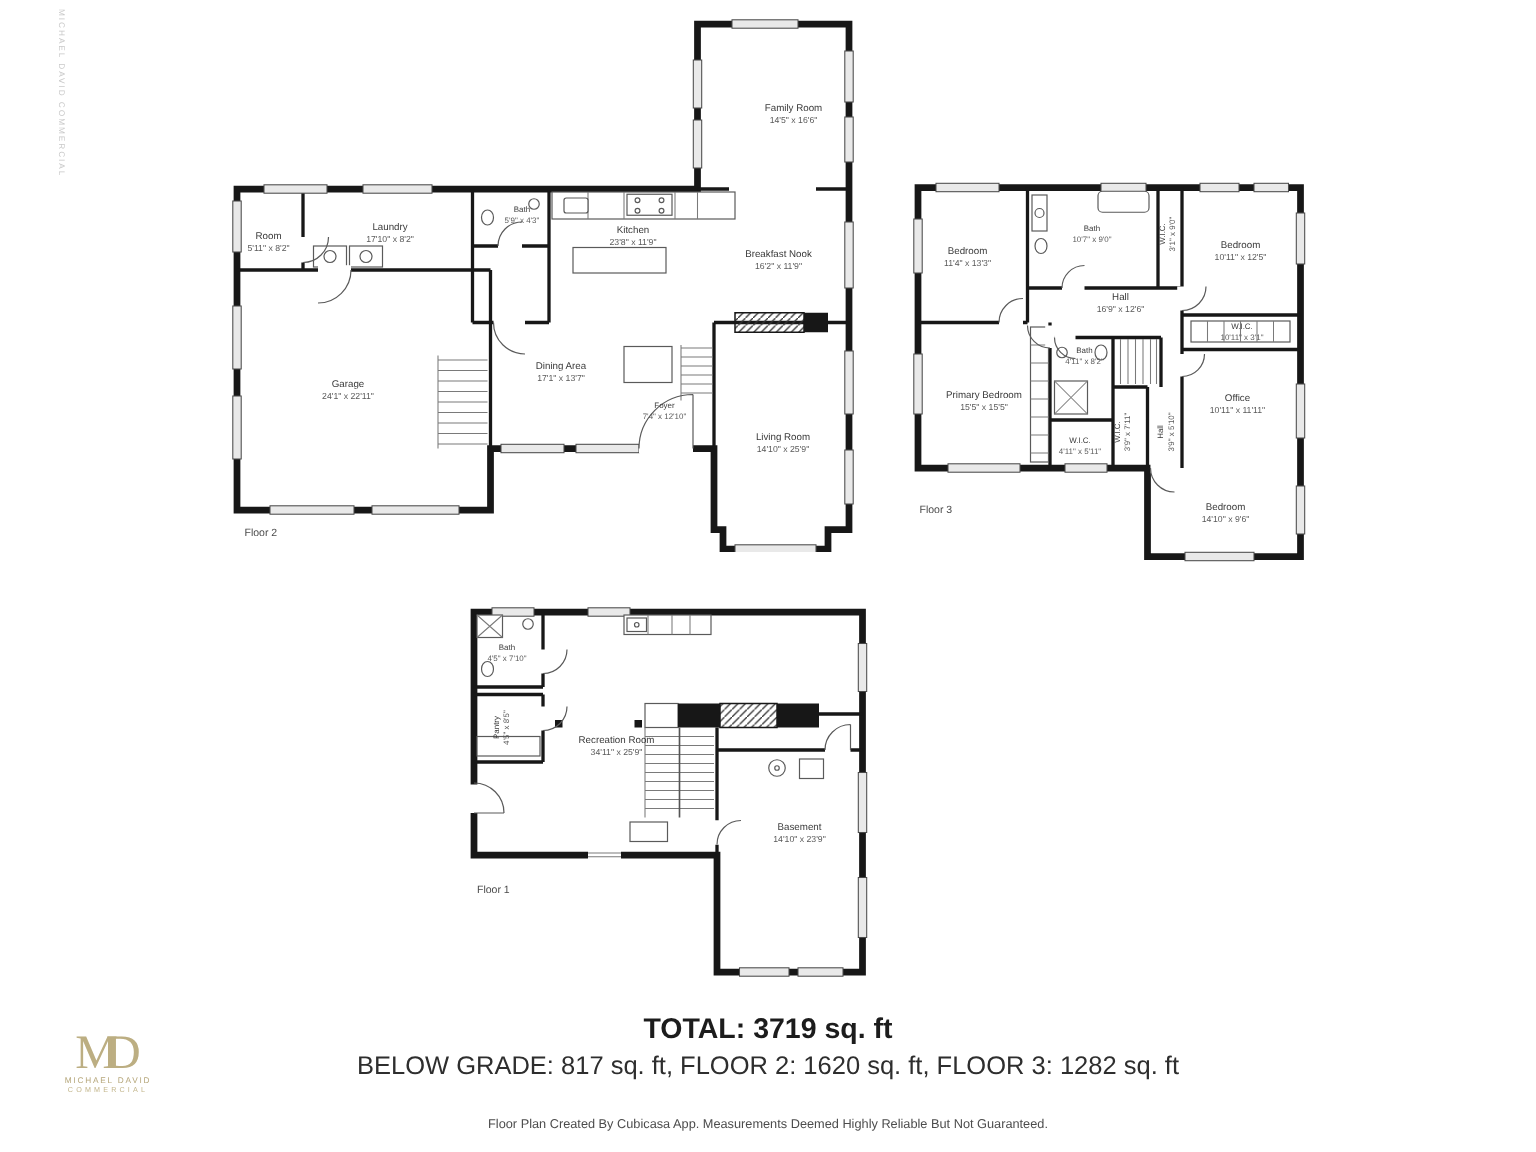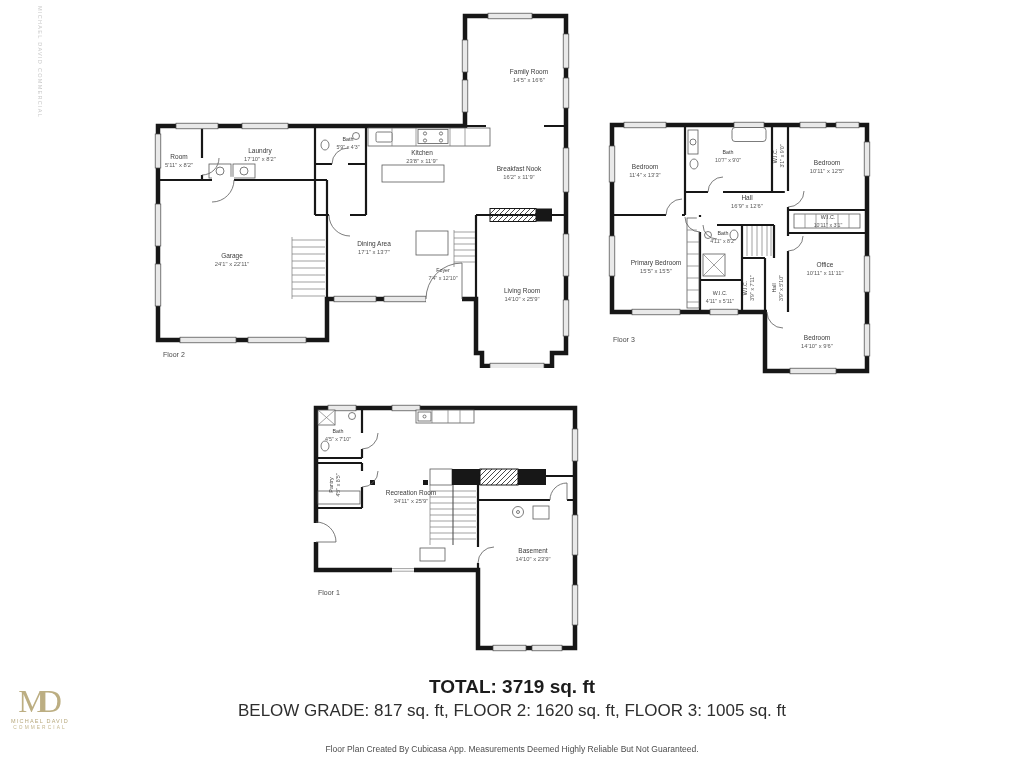--- a/index.html
+++ b/index.html
@@ -19,21 +19,21 @@
   .rname{ font-family:"Liberation Sans",sans-serif; font-size:6.5px; fill:#3a3a3a; text-anchor:middle; }
   .rdim { font-family:"Liberation Sans",sans-serif; font-size:5.8px; fill:#5a5a5a; text-anchor:middle; }
   .sm   { font-size:5.3px; }
   .flabel{ font-family:"Liberation Sans",sans-serif; font-size:7px; fill:#4a4a4a; }
   
   .summary { position:absolute; left:0; top:676px; width:1024px; text-align:center; }
   .total { font-size:19px; font-weight:bold; color:#1c1c1c; }
   .areas { font-size:17px; color:#2e2e2e; margin-top:3px; }
   .disclaimer { font-size:8.5px; color:#4c4c4c; margin-top:23px; }
   
-  .brand { position:absolute; left:8px; top:686px; width:64px; text-align:center; color:#b6a77b; }
+  .brand { position:absolute; left:40px; top:686px; width:64px; text-align:center; color:#b6a77b; }
   .monogram { font-family:"Liberation Serif", serif; font-size:32px; line-height:30px;
     letter-spacing:-8px; font-weight:400; color:#bcae82; padding-right:8px; }
   .brand-name { font-size:5.5px; letter-spacing:1.2px; margin-top:2px; color:#b6a77b; }
   .brand-sub  { font-size:4.8px; letter-spacing:2.1px; margin-top:1px; color:#c3b68c; }
   .wm-vert { position:absolute; left:37px; top:6px; writing-mode:vertical-rl;
     font-size:5.5px; letter-spacing:1.3px; color:#c9c9c9; }
 </style>
 </head>
 <body>
 
@@ -286,21 +286,21 @@
     <text class="rname" x="103" y="92">Recreation Room</text>
     <text class="rdim" x="103" y="100">34'11" x 25'9"</text>
     <text class="rname" x="225" y="150">Basement</text>
     <text class="rdim" x="225" y="158">14'10" x 23'9"</text>
     <text class="flabel" x="10" y="192">Floor 1</text>
   </g>
 </svg>
 
 <div class="summary">
   <div class="total">TOTAL: 3719 sq. ft</div>
-  <div class="areas">BELOW GRADE: 817 sq. ft, FLOOR 2: 1620 sq. ft, FLOOR 3: 1005 sq. ft</div>
+  <div class="areas">BELOW GRADE: 817 sq. ft, FLOOR 2: 1620 sq. ft, FLOOR 3: 1282 sq. ft</div>
   <div class="disclaimer">Floor Plan Created By Cubicasa App. Measurements Deemed Highly Reliable But Not Guaranteed.</div>
 </div>
 
 <div class="wm-vert">MICHAEL DAVID COMMERCIAL</div>
 <div class="brand">
   <div class="monogram">MD</div>
   <div class="brand-name">MICHAEL DAVID</div>
   <div class="brand-sub">COMMERCIAL</div>
 </div>
 

